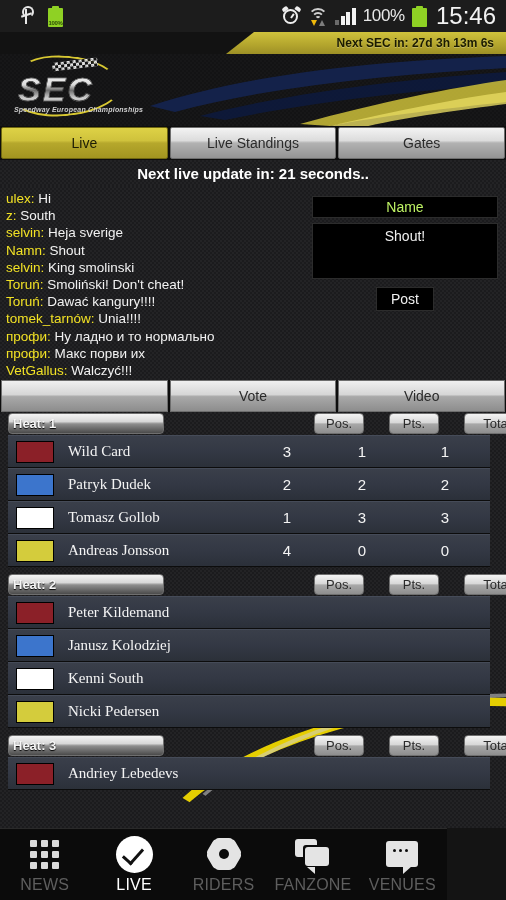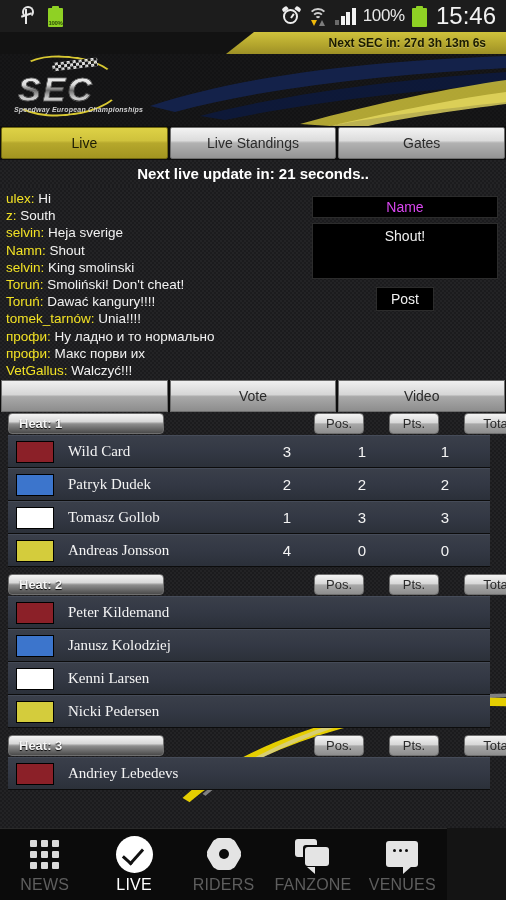--- a/index.html
+++ b/index.html
@@ -69,21 +69,21 @@
   .pct{ font-size:17px; letter-spacing:-.3px; }
   .clock{ font-size:24px; letter-spacing:0px; color:#f2f2f2; padding-left:2px;}
 
   
   #banner-row{ position:relative; height:22px; background:#121212; overflow:hidden; }
   #banner{
     position:absolute; right:0; top:0; height:22px; width:280px;
     background:linear-gradient(180deg,#cfc23c 0%,#b5a72e 55%,#9d9026 100%);
     clip-path:polygon(28px 0, 100% 0, 100% 100%, 0 100%);
     display:flex; align-items:center; justify-content:flex-end;
-    padding-right:20px; color:#1b1b00; font-size:12px; font-weight:bold;
+    padding-right:12px; color:#1b1b00; font-size:12px; font-weight:bold;
     text-shadow:0 1px 0 rgba(255,255,255,.25);
   }
 
   
   #header{ height:72px; position:relative; overflow:hidden; background:#0a0a0a; }
   #header .tex{ position:absolute; inset:0; opacity:.55; }
   .swoosh{ position:absolute; pointer-events:none; }
   #logo{ position:absolute; left:8px; top:4px; width:120px; height:64px; }
   #logo .sec-text{
     position:absolute; left:10px; top:12px; font-size:34px; font-weight:bold;
@@ -128,21 +128,21 @@
            color:#fff; font-size:15px; font-weight:bold; }
 
   
   #chatwrap{ height:194px; position:relative; display:flex; }
   #chatlist{ width:312px; padding:4px 0 0 6px; }
   .msg{ font-size:13.5px; line-height:17.2px; color:#f2f2f2; white-space:nowrap; }
   .msg .u{ color:#f2e225; }
   #form{ width:194px; padding:10px 8px 0 0; }
   #name-input{
     display:block; width:100%; height:22px; background:#000; border:1px solid #2c2c2c;
-    color:#d946ef; font-size:14px; text-align:center; font-family:"Liberation Sans",sans-serif;
+    color:#bef264; font-size:14px; text-align:center; font-family:"Liberation Sans",sans-serif;
   }
   #shout-input{
     display:block; width:100%; height:56px; margin-top:5px; background:#000;
     border:1px solid #2c2c2c; color:#f0f0f0; font-size:14px; text-align:center;
     font-family:"Liberation Sans",sans-serif; padding-top:4px; resize:none; overflow:hidden;
   }
   #post-btn{
     display:block; margin:8px auto 0; background:#000; border:1px solid #2c2c2c; color:#f0f0f0;
     font-size:14px; padding:3px 14px; font-family:"Liberation Sans",sans-serif; cursor:pointer;
   }
@@ -170,21 +170,21 @@
   }
   #heatscroll{ position:relative; padding:0 16px 0 8px; }
   .heat{ margin-bottom:6px; position:relative; }
   .heat-head{ height:23px; position:relative; display:flex; align-items:center; }
   .pill{
     background:linear-gradient(180deg,#f4f4f4 0%,#d8d8d8 45%,#a8a8a8 53%,#8e8e8e 100%);
     border:1px solid #6f6f6f; border-radius:4px; font-size:13px; color:#2b2b2b;
     display:flex; align-items:center; justify-content:center; height:21px;
   }
   .heat-label{
-    width:156px; justify-content:flex-start; padding-left:10px;
+    width:156px; justify-content:flex-start; padding-left:4px;
     background:linear-gradient(180deg,#f4f4f4 0%,#d8d8d8 40%,#8e8e8e 52%,#4b4b4b 100%);
     color:#f5f5f5; text-shadow:0 1px 1px #000; font-weight:bold;
   }
   .col-h{ position:absolute; width:50px;margin-left:44px; }
   .col-pos{ left:262px; } .col-pts{ left:337px; } .col-tot{ left:412px; width:66px; }
   .rider{
     height:33px; display:flex; align-items:center; position:relative;
     background:linear-gradient(180deg,#3a3f4a 0%,#333844 50%,#2b3039 100%);
     border-bottom:1px solid #0c0c0c; border-top:1px solid #454b58;
   }
@@ -422,21 +422,21 @@
         </div>
         <div class="rider">
           <span class="gate" style="background: rgb(60, 117, 204);"></span>
           <span class="rname">Janusz Kolodziej</span>
           <span class="rv v-pos"></span>
           <span class="rv v-pts"></span>
           <span class="rv v-tot"></span>
         </div>
         <div class="rider">
           <span class="gate" style="background: rgb(255, 255, 255);"></span>
-          <span class="rname">Kenni Larsen</span>
+          <span class="rname">Kenni South</span>
           <span class="rv v-pos"></span>
           <span class="rv v-pts"></span>
           <span class="rv v-tot"></span>
         </div>
         <div class="rider">
           <span class="gate" style="background: rgb(212, 204, 60);"></span>
           <span class="rname">Nicki Pedersen</span>
           <span class="rv v-pos"></span>
           <span class="rv v-pts"></span>
           <span class="rv v-tot"></span>

